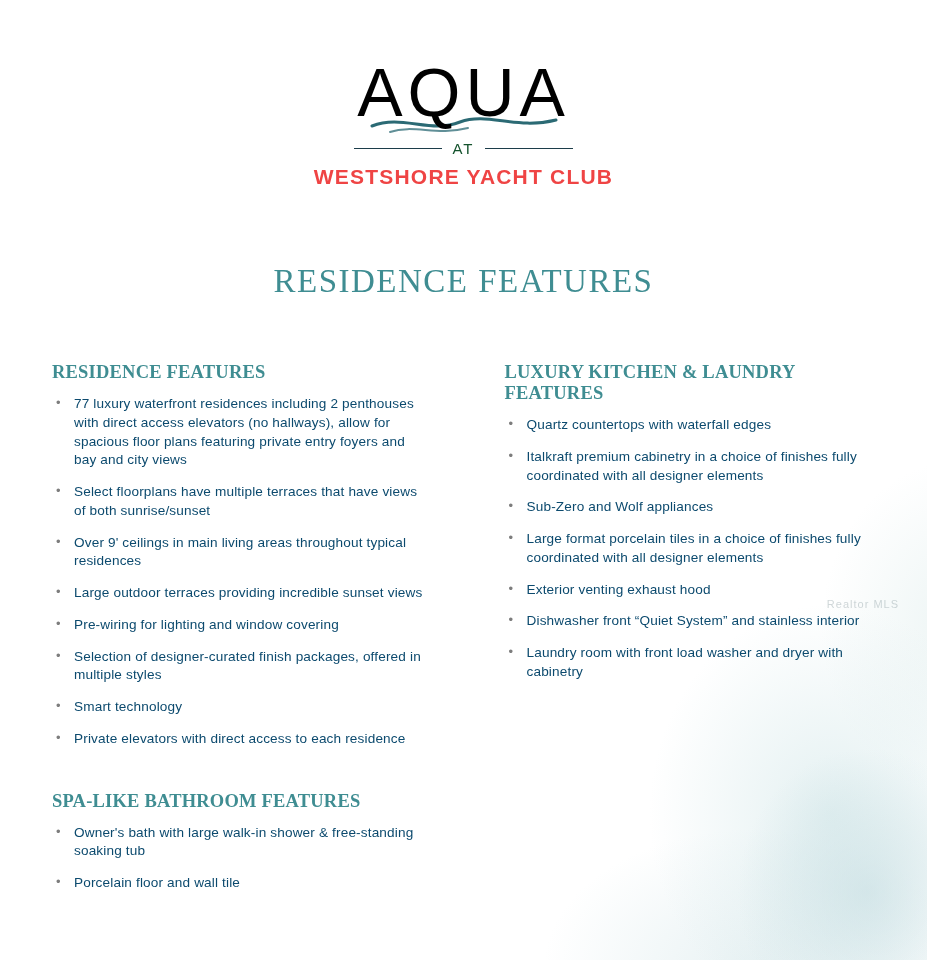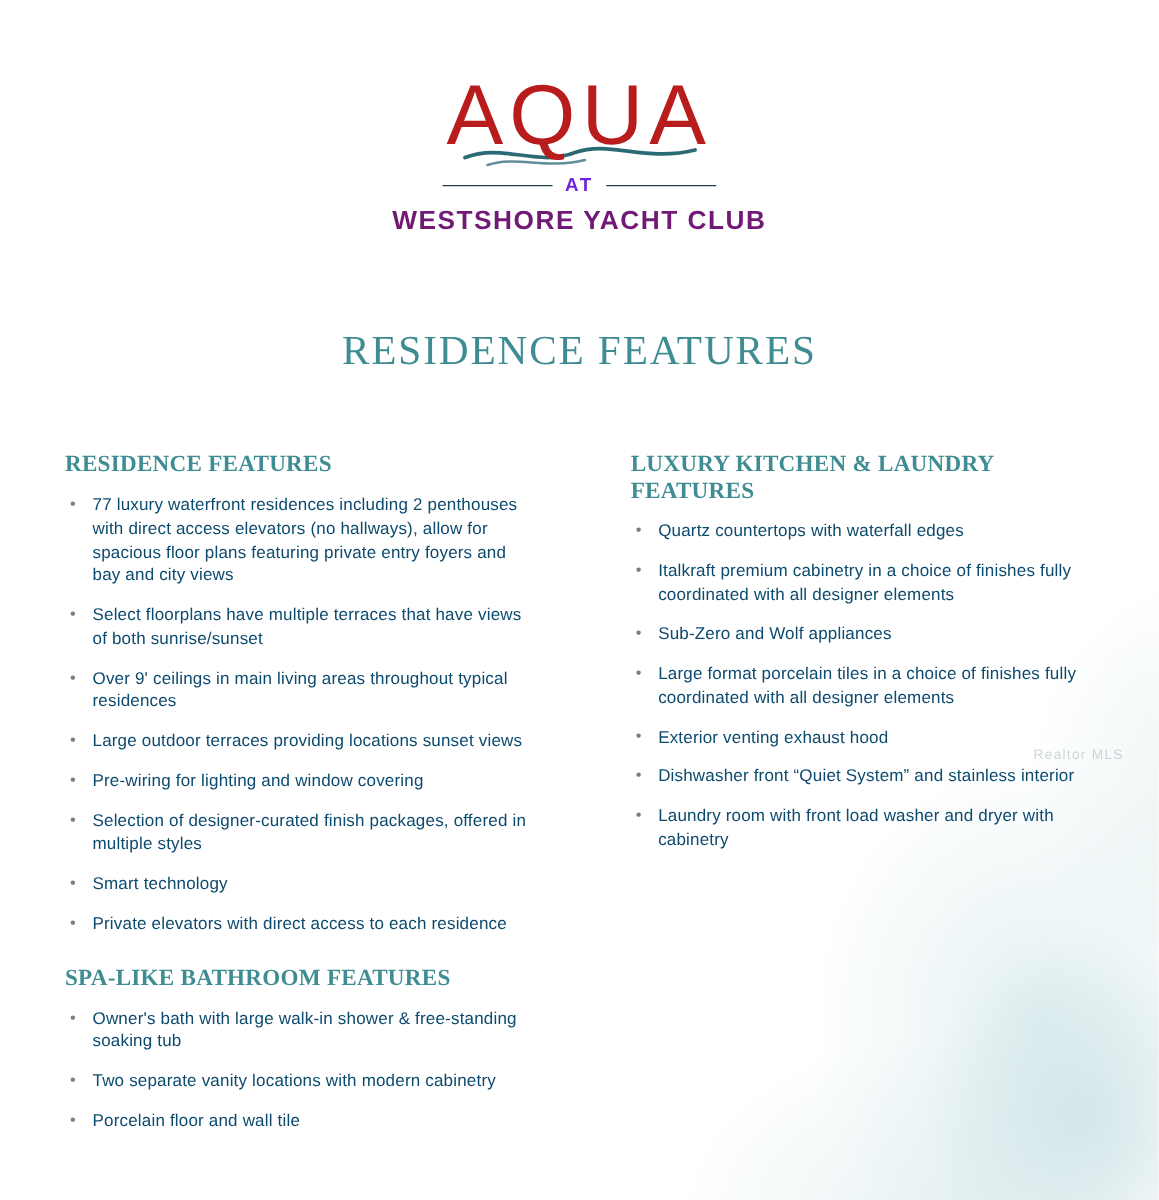--- a/index.html
+++ b/index.html
@@ -50,21 +50,21 @@
 
   
   .logo-block {
     text-align: center;
     padding-top: 58px;
   }
   .logo-aqua {
     font-family: "Liberation Sans", sans-serif;
     font-size: 68px;
     letter-spacing: 5px;
-    color: #b91c1c;
+    color: #000000;
     font-weight: 400;
     line-height: 1;
     display: inline-block;
     position: relative;
   }
   .logo-swoosh {
     display: block;
     margin: -14px auto 0;
     width: 200px;
     height: 22px;
@@ -77,27 +77,27 @@
     margin-top: 6px;
   }
   .logo-at-row .rule {
     width: 88px;
     height: 1px;
     background: #1c3d4a;
   }
   .logo-at {
     font-size: 15px;
     letter-spacing: 2px;
-    color: #6d28d9;
-    font-weight: 700;
+    color: #14532d;
+    font-weight: 400;
   }
   .logo-club {
     font-size: 21px;
     letter-spacing: 1.2px;
-    color: #701a75;
+    color: #ef4444;
     font-weight: 700;
     margin-top: 8px;
   }
 
   
   .doc-title {
     text-align: center;
     margin-top: 74px;
     font-size: 33px;
     letter-spacing: 1.5px;
@@ -120,21 +120,21 @@
   .col-right { padding-left: 24px; }
 
   .section-title {
     color: #3f8d92;
     font-size: 18.5px;
     font-weight: 700;
     letter-spacing: 0.2px;
     font-family: "Liberation Serif", serif;
     margin-bottom: 12px;
   }
-  .section + .section { margin-top: 24px; }
+  .section + .section { margin-top: 42px; }
 
   ul.feature-list {
     list-style: none;
     margin: 0;
     padding: 0;
   }
   ul.feature-list li {
     position: relative;
     padding-left: 22px;
     margin-bottom: 13px;
@@ -192,33 +192,32 @@
   <div class="columns">
 
     <div class="col col-left">
 
       <div class="section">
         <div class="section-title">RESIDENCE FEATURES</div>
         <ul class="feature-list">
           <li>77 luxury waterfront residences including 2 penthouses with direct access elevators (no hallways), allow for spacious floor plans featuring private entry foyers and bay and city views</li>
           <li>Select floorplans have multiple terraces that have views of both sunrise/sunset</li>
           <li>Over 9' ceilings in main living areas throughout typical residences</li>
-          <li>Large outdoor terraces providing locations sunset views</li>
+          <li>Large outdoor terraces providing incredible sunset views</li>
           <li>Pre-wiring for lighting and window covering</li>
           <li>Selection of designer-curated finish packages, offered in multiple styles</li>
           <li>Smart technology</li>
           <li>Private elevators with direct access to each residence</li>
         </ul>
       </div>
 
       <div class="section">
         <div class="section-title">SPA-LIKE BATHROOM FEATURES</div>
         <ul class="feature-list">
           <li>Owner's bath with large walk-in shower &amp; free-standing soaking tub</li>
-          <li>Two separate vanity locations with modern cabinetry</li>
           <li>Porcelain floor and wall tile</li>
 
         </ul>
       </div>
 
     </div>
 
     <div class="col col-right">
 
       <div class="section">

